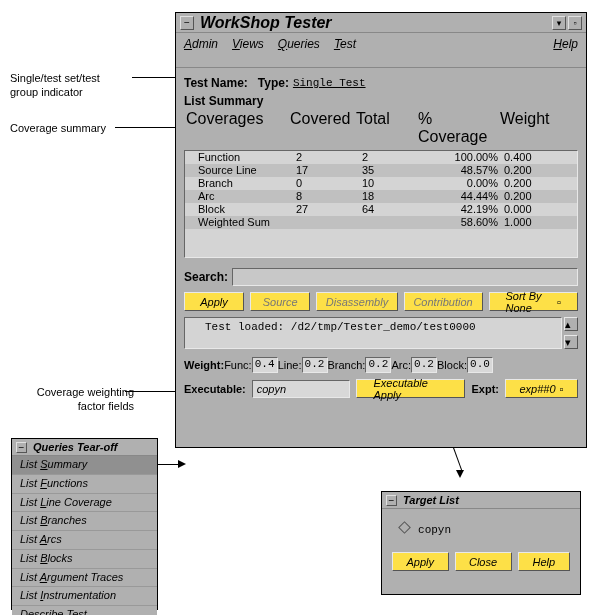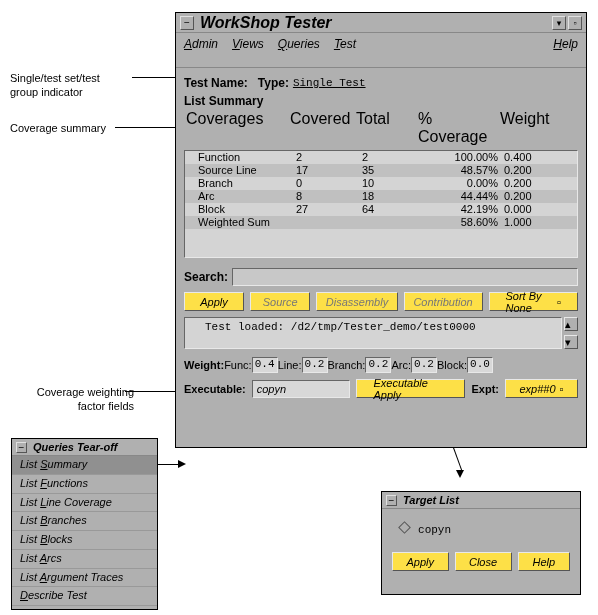--- a/index.html
+++ b/index.html
@@ -272,23 +272,24 @@
 <div class="tearoff">
   <div class="titlebar">
     <div class="sysicon" style="width:11px;height:11px;">−</div>
     <div class="title">Queries Tear-off</div>
   </div>
   <div class="tear-items" id="tear-items">
       <div class="tear-item sel">List <u class="m">S</u>ummary</div>
       <div class="tear-item">List <u class="m">F</u>unctions</div>
       <div class="tear-item">List <u class="m">L</u>ine Coverage</div>
       <div class="tear-item">List <u class="m">B</u>ranches</div>
+      <div class="tear-item">List <u class="m">A</u>rcs</div>
       <div class="tear-item">List <u class="m">B</u>locks</div>
-      <div class="tear-item">List <u class="m">A</u>rcs</div>
       <div class="tear-item">List <u class="m">A</u>rgument Traces</div>
+      <div class="tear-item">List <u class="m">I</u>nstrumentation</div>
       <div class="tear-item"><u class="m">D</u>escribe Test</div>
     </div>
 </div>
 
 <div class="target">
   <div class="titlebar">
     <div class="sysicon" style="width:11px;height:11px;">−</div>
     <div class="title">Target List</div>
   </div>
   <div class="target-body">

